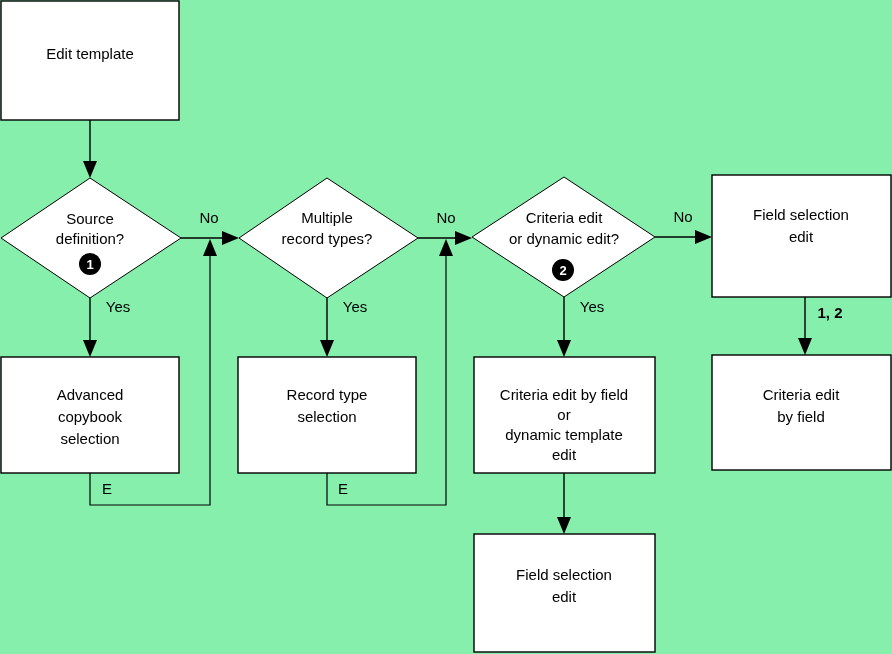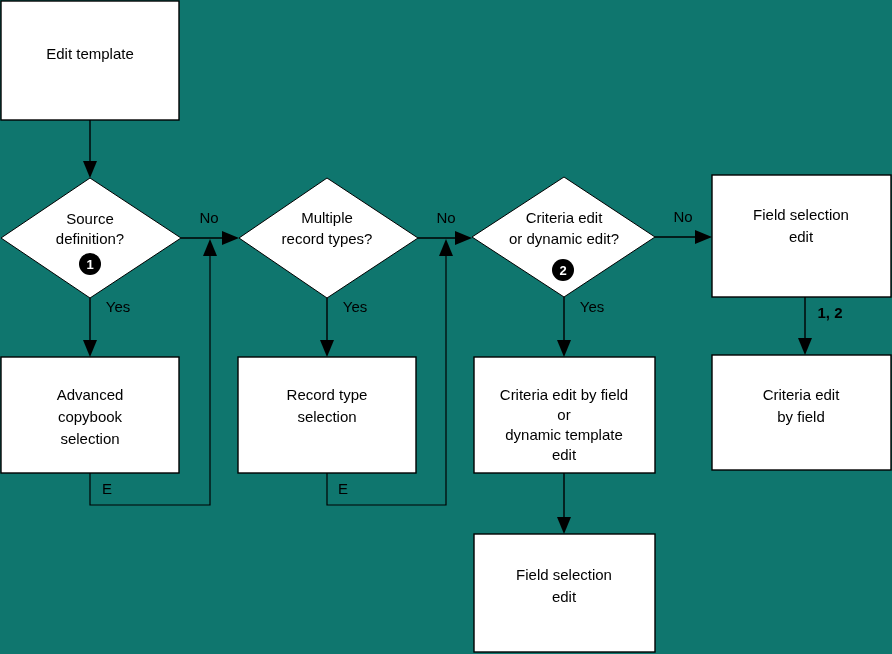--- a/index.html
+++ b/index.html
@@ -7,21 +7,21 @@
     padding: 0;
     background: #ffffff;
   }
   body {
     font-family: "Liberation Sans", sans-serif;
   }
   #diagram-root {
     position: relative;
     width: 892px;
     height: 654px;
-    background: #0f766e;
+    background: #86efac;
     overflow: hidden;
   }
   svg#flowchart {
     display: block;
     width: 892px;
     height: 654px;
   }
   .node-shape {
     fill: #ffffff;
     stroke: #000000;

